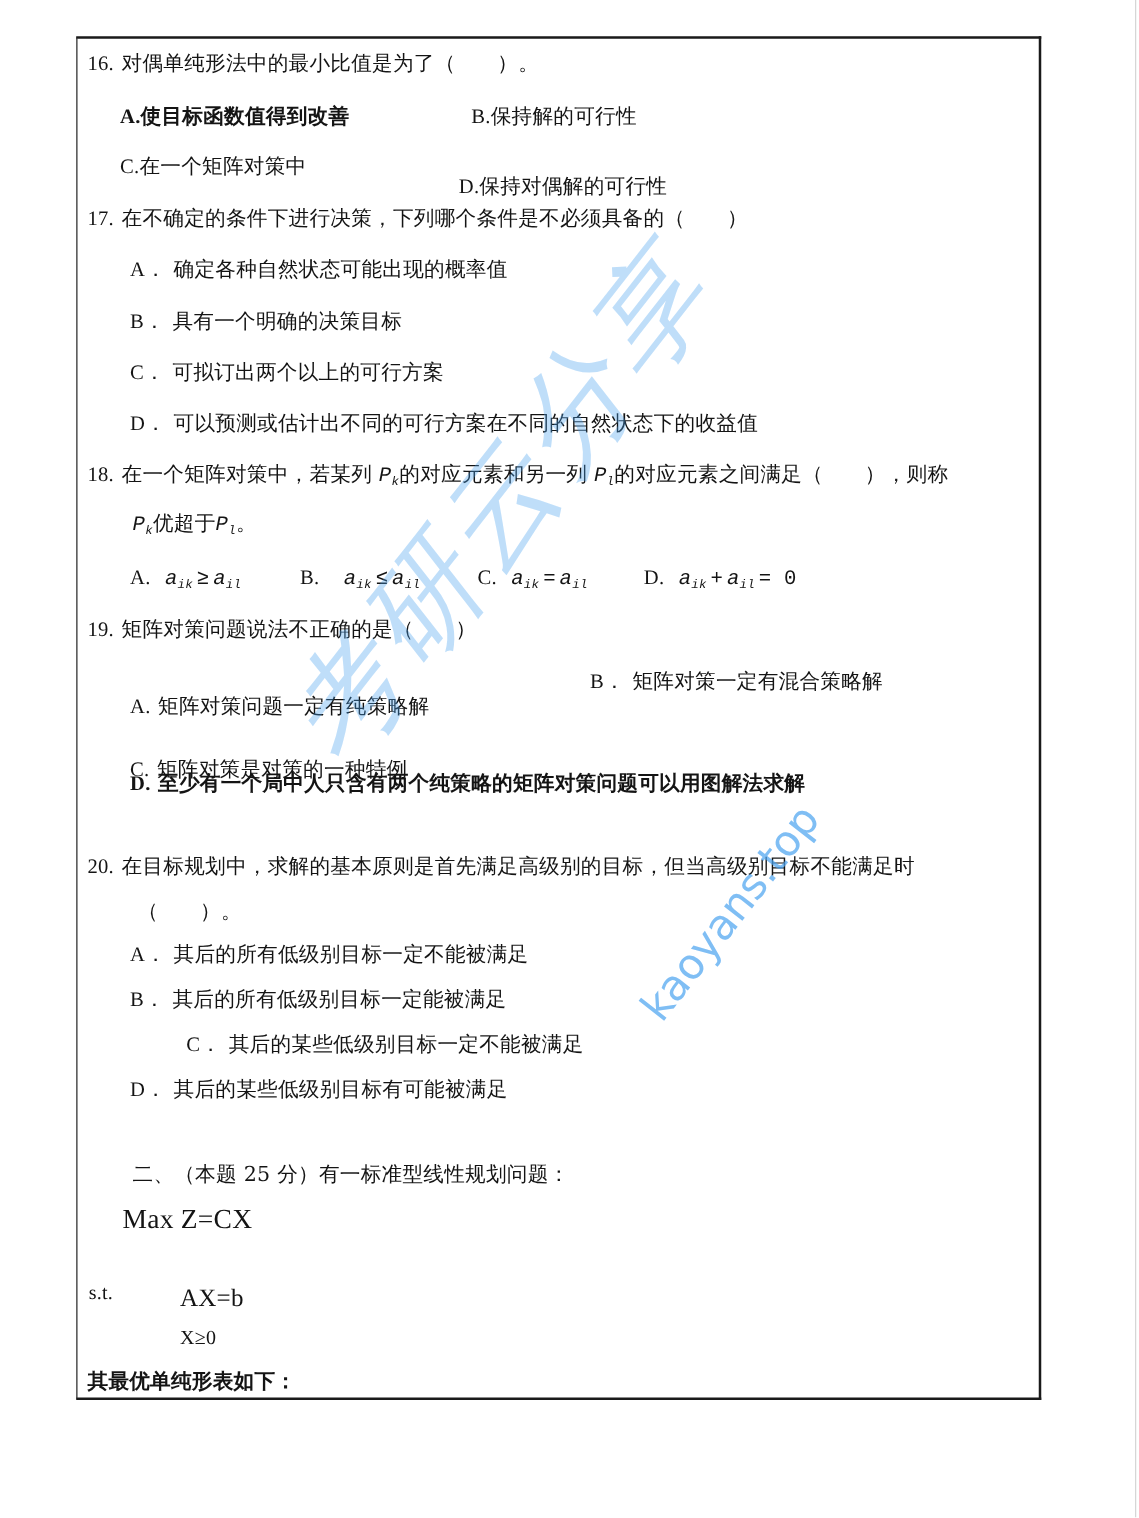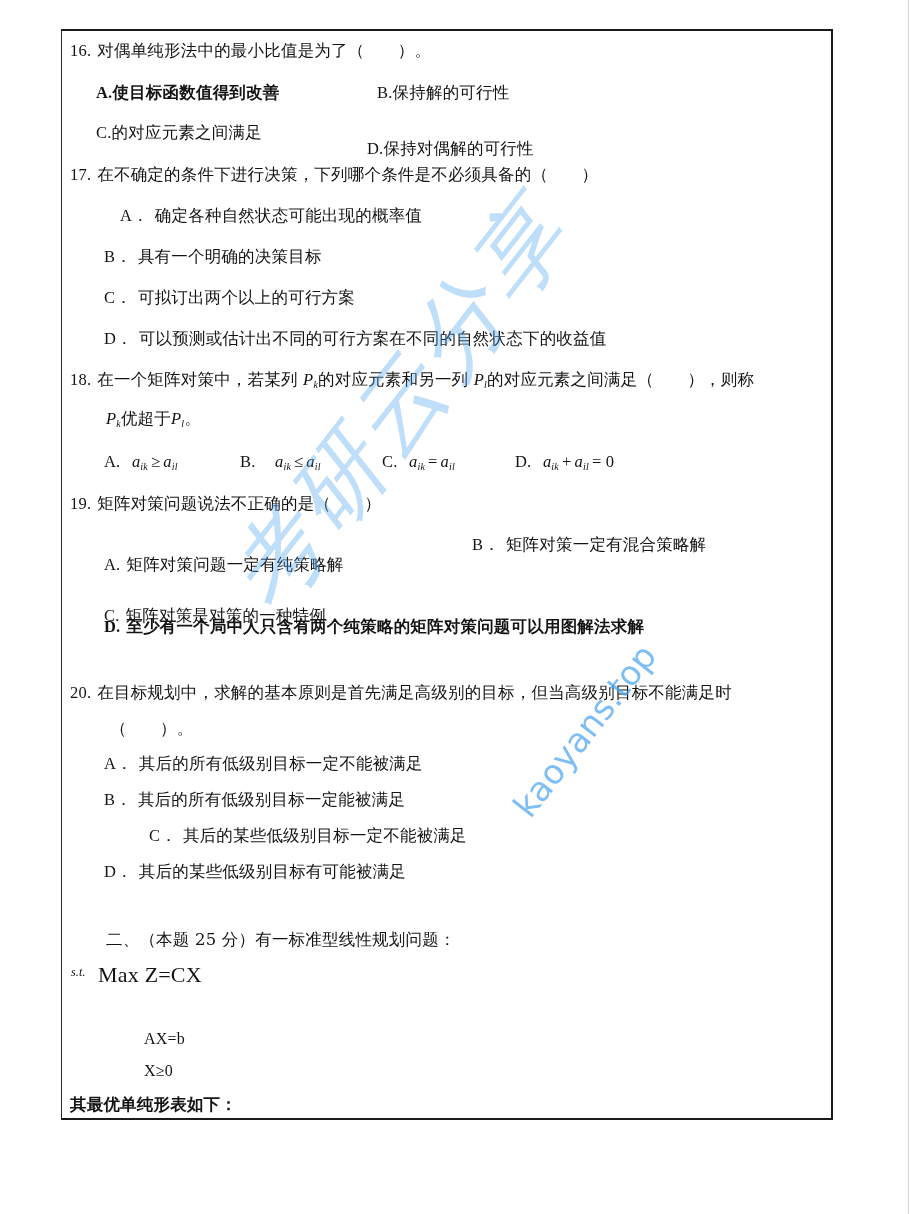--- a/index.html
+++ b/index.html
@@ -39,21 +39,21 @@
       position: absolute;
       white-space: nowrap;
       font-size: 16.5px;
       line-height: 22px;
       letter-spacing: 0.2px;
     }
     .line.bold { font-weight: bold; }
     .num { margin-right: 6px; }
     .opt-label { margin-right: 6px; }
     .math {
-      font-family: Liberation Serif, serif;
+      font-family: Liberation Mono, monospace;
       font-style: italic;
     }
     .math sub {
       font-size: 10px;
       vertical-align: -3px;
     }
     .math .rel { font-style: normal; margin: 0 3px; }
     .latin {
       font-family: "Liberation Serif", "DejaVu Serif", serif;
     }
@@ -95,30 +95,30 @@
 <div class="line" style="left:70px; top:40px;">
   <span class="num latin">16.</span><span>对偶单纯形法中的最小比值是为了（　　）。</span>
 </div>
 <div class="line" style="left:96px; top:82px;font-weight:bold;">
   <span class="latin">A.</span><span>使目标函数值得到改善</span>
 </div>
 <div class="line" style="left:377px; top:82px;">
   <span class="latin">B.</span><span>保持解的可行性</span>
 </div>
 <div class="line" style="left:96px; top:122px;">
-  <span class="latin">C.</span><span>的对应元素之间满足</span>
+  <span class="latin">C.</span><span>在一个矩阵对策中</span>
 </div>
 <div class="line" style="left:367px; top:122px;margin-top:16px;">
   <span class="latin">D.</span><span>保持对偶解的可行性</span>
 </div>
 
 <div class="line" style="left:70px; top:164px;">
   <span class="num latin">17.</span><span>在不确定的条件下进行决策，下列哪个条件是不必须具备的（　　）</span>
 </div>
-<div class="line" style="left:120px; top:205px;text-align:right;">
+<div class="line" style="left:104px; top:205px;text-align:right;">
   <span class="opt-label latin">A．</span><span>确定各种自然状态可能出现的概率值</span>
 </div>
 <div class="line" style="left:104px; top:246px;">
   <span class="opt-label latin">B．</span><span>具有一个明确的决策目标</span>
 </div>
 <div class="line" style="left:104px; top:287px;">
   <span class="opt-label latin">C．</span><span>可拟订出两个以上的可行方案</span>
 </div>
 <div class="line" style="left:104px; top:328px;">
   <span class="opt-label latin">D．</span><span>可以预测或估计出不同的可行方案在不同的自然状态下的收益值</span>
@@ -179,19 +179,19 @@
 </div>
 <div class="line" style="left:104px; top:825px;margin-left:45px;">
   <span class="opt-label latin">C．</span><span>其后的某些低级别目标一定不能被满足</span>
 </div>
 <div class="line" style="left:104px; top:861px;">
   <span class="opt-label latin">D．</span><span>其后的某些低级别目标有可能被满足</span>
 </div>
 
 <div class="line" style="left:106px; top:929px;">二、（本题 25 分）有一标准型线性规划问题：</div>
 <div class="line latin" style="left:98px; top:964px; font-size:22px;">Max Z=CX</div>
-<div class="line latin" style="left:71px; top:961px; font-size:12px;font-style:italic;">s.t.</div>
-<div class="line latin" style="left:144px; top:1028px; font-size:16px;">AX=b</div>
+<div class="line latin" style="left:71px; top:1024px; font-size:16px;">s.t.</div>
+<div class="line latin" style="left:144px; top:1028px; font-size:20px;">AX=b</div>
 <div class="line latin" style="left:144px; top:1060px; font-size:16px;">X≥0</div>
 <div class="line bold" style="left:70px; top:1094px;">其最优单纯形表如下：</div>
 
 <div class="watermark wm-cn">考研云分享</div>
 <div class="watermark wm-en">kaoyans.top</div>
 
 </body></html>

